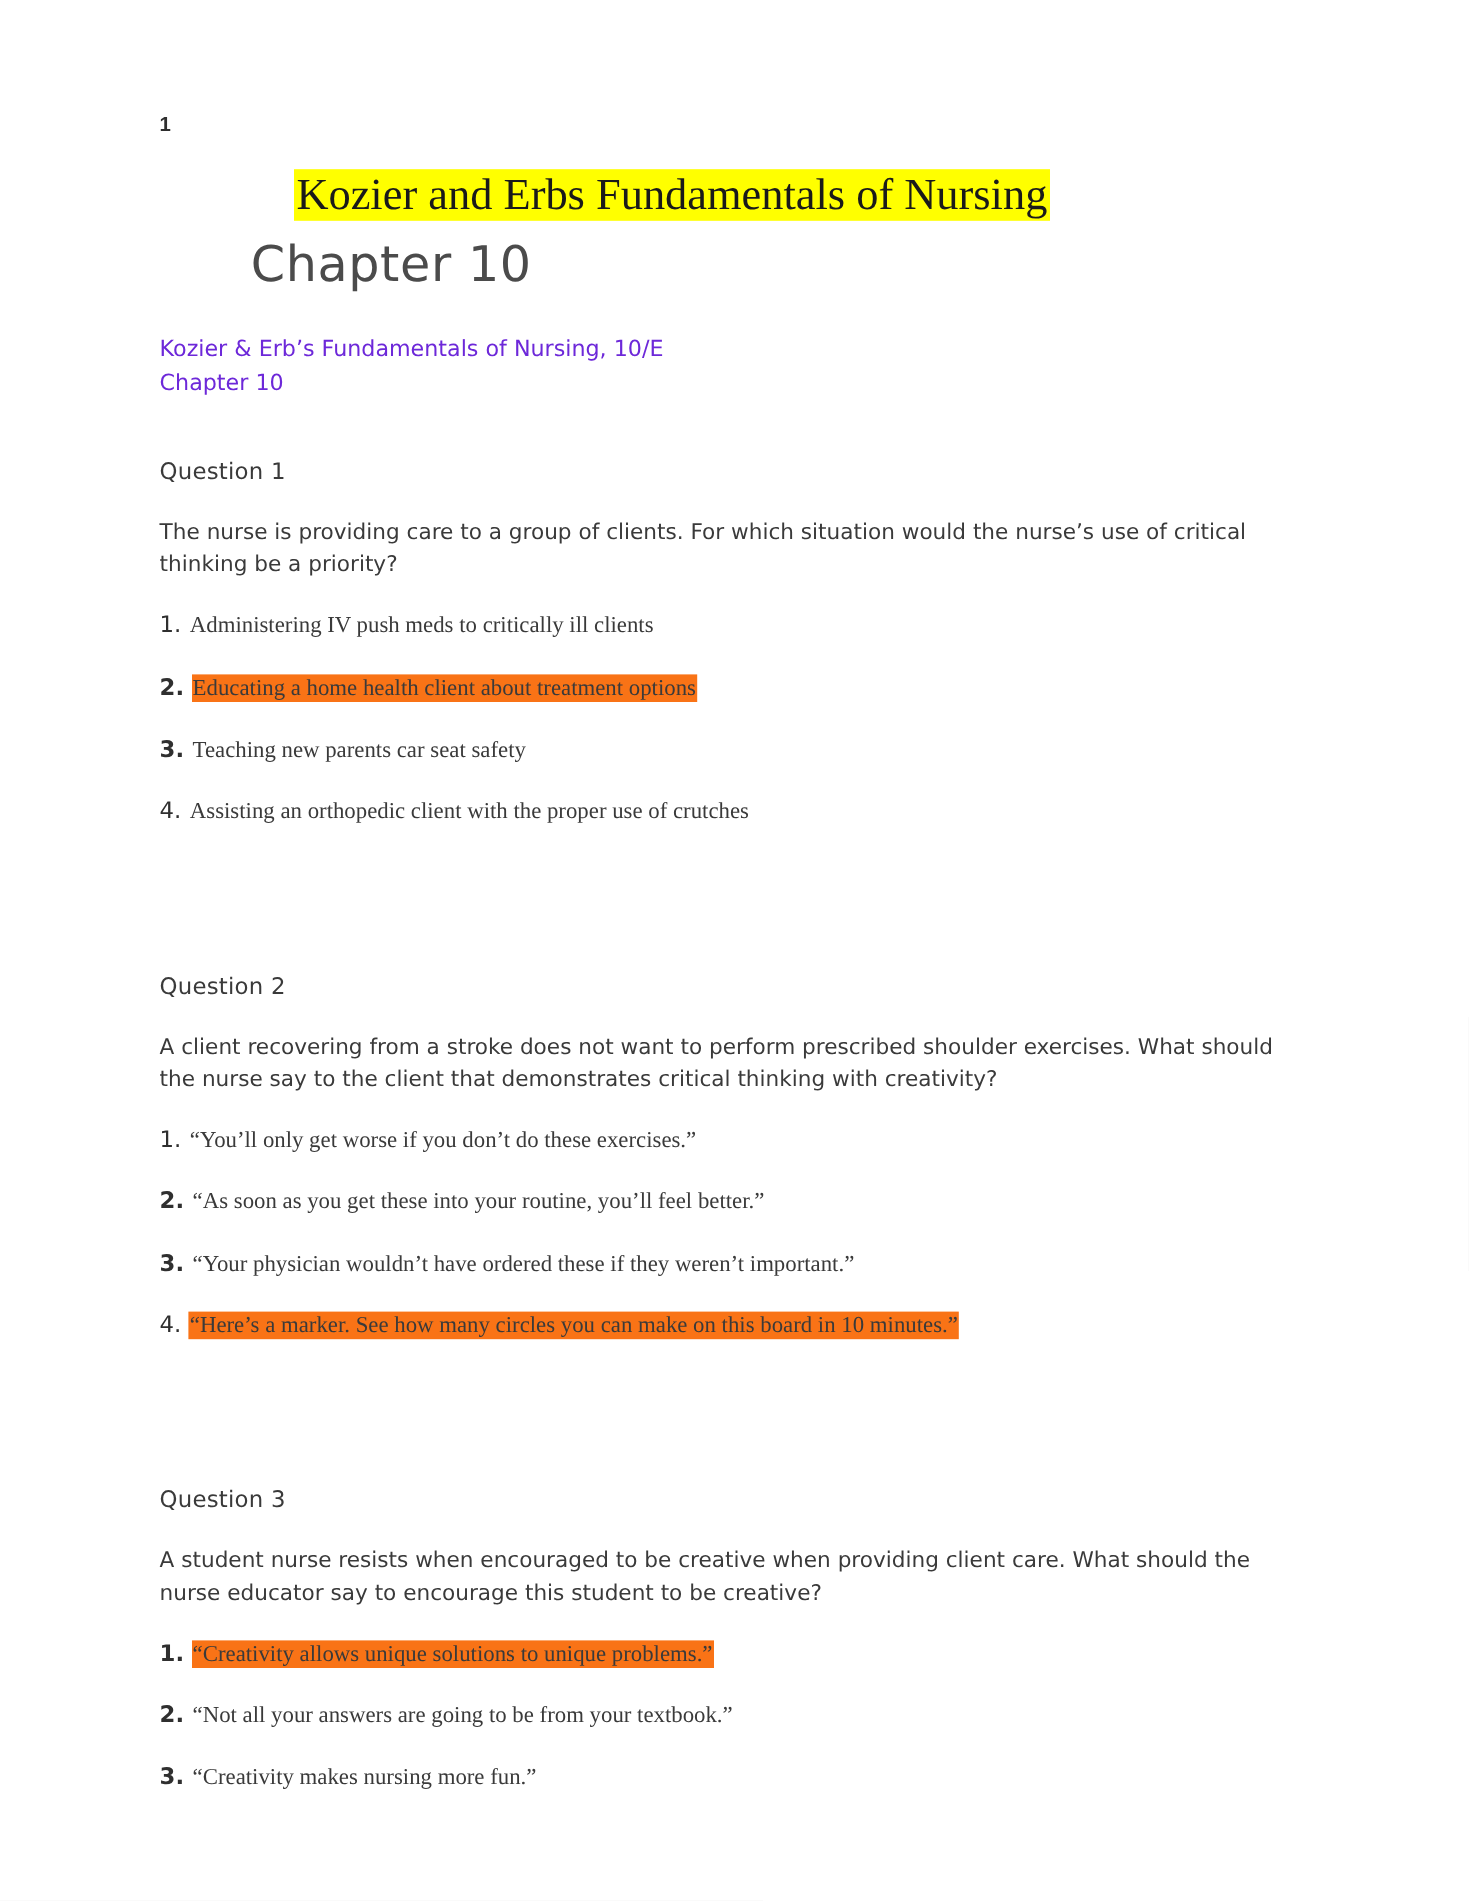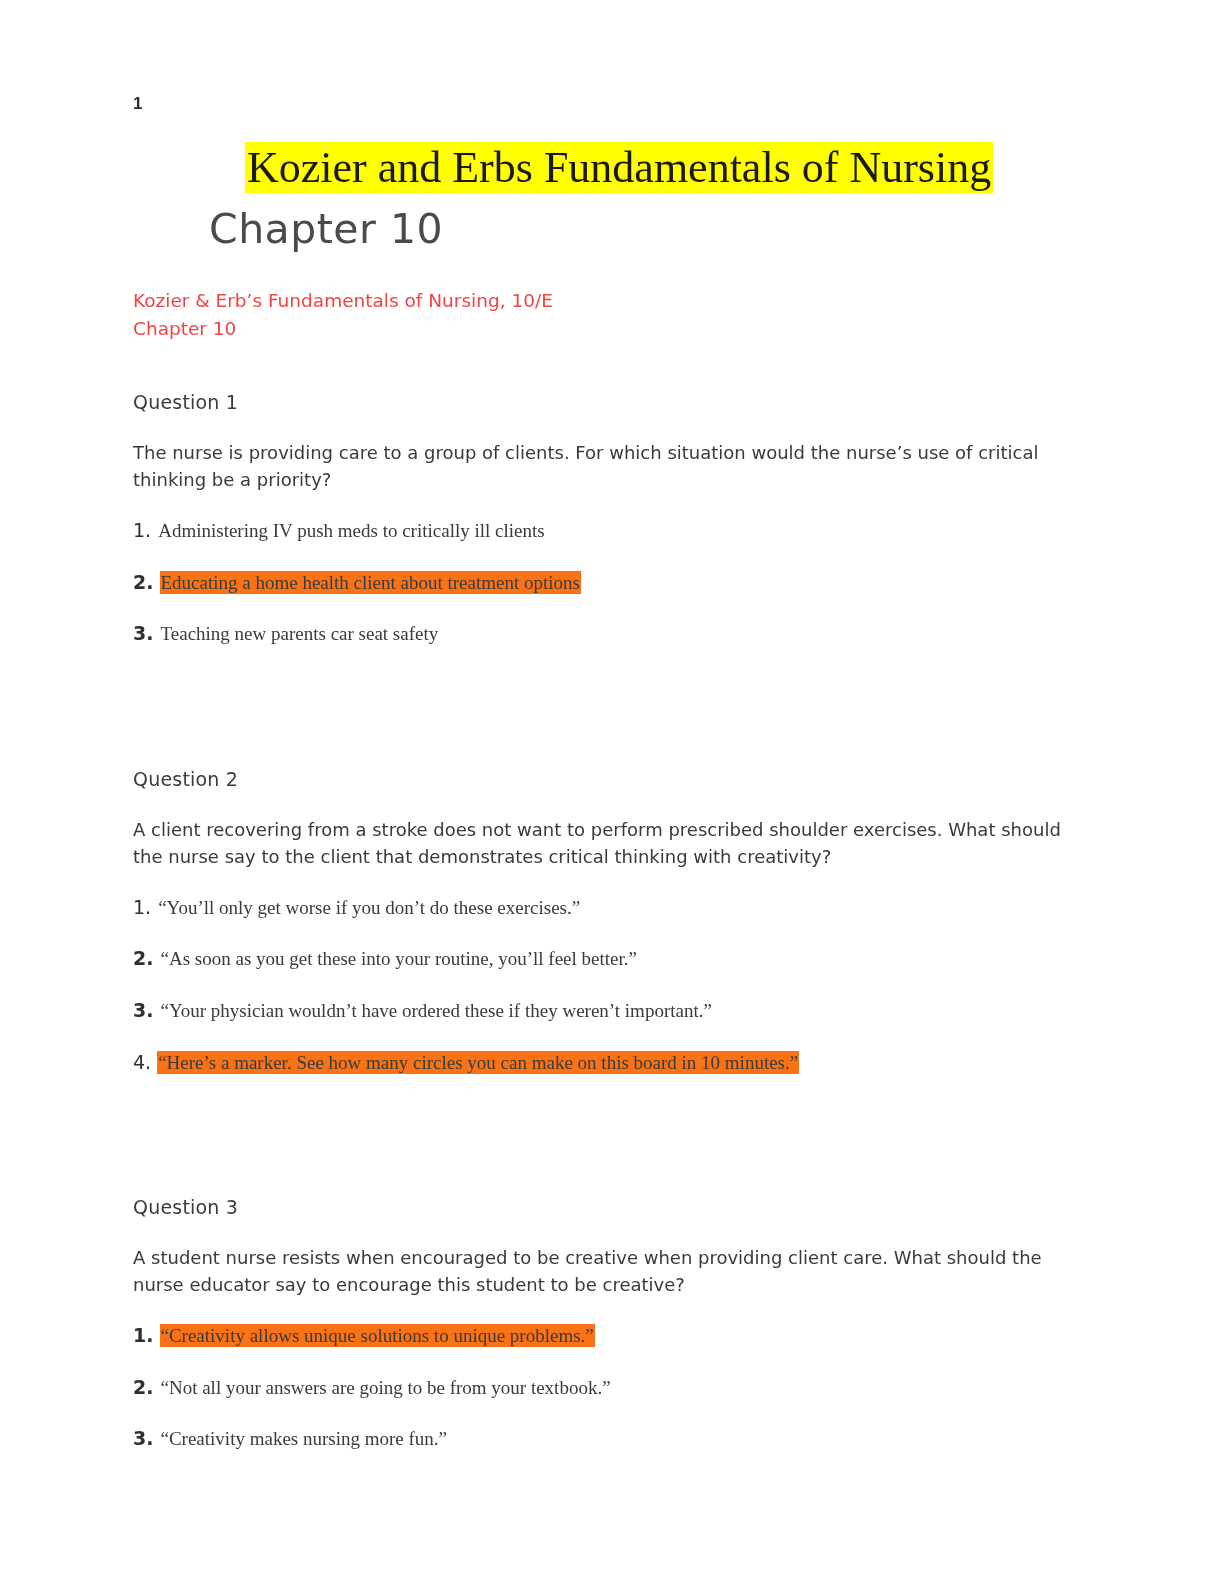--- a/index.html
+++ b/index.html
@@ -31,40 +31,40 @@
     color: #2e2e2e;
     line-height: 1;
     margin: 0 0 28px 0;
   }
   .title-wrap {
     margin-left: 112px;
   }
   .doc-title {
     display: inline;
     font-family: "Liberation Serif", serif;
-    font-size: 44px;
+    font-size: 37px;
     line-height: 1.25;
     color: #1a1a1a;
     background: #ffff00;
     padding: 1px 2px;
     box-decoration-break: clone;
     -webkit-box-decoration-break: clone;
   }
   .chapter-heading {
     margin: 10px 0 0 76px;
     font-family: "DejaVu Sans", sans-serif;
     font-size: 41px;
     color: #4b4b4b;
     letter-spacing: 0.5px;
   }
   .meta {
     margin-top: 34px;
     font-size: 18.5px;
     line-height: 1.52;
-    color: #ef4444;
+    color: #6d28d9;
   }
   .q-block {
     margin-top: 48px;
   }
   .q-label {
     font-size: 19px;
     color: #3a3a3a;
     letter-spacing: 0.2px;
   }
   .q-stem {
@@ -128,20 +128,24 @@
           <span class="txt">Administering IV push meds to critically ill clients</span>
         </div>
         <div class="option hl">
           <span class="num">2.</span>
           <span class="txt">Educating a home health client about treatment options</span>
         </div>
         <div class="option">
           <span class="num">3.</span>
           <span class="txt">Teaching new parents car seat safety</span>
         </div>
+        <div class="option">
+          <span class="num plain">4.</span>
+          <span class="txt">Assisting an orthopedic client with the proper use of crutches</span>
+        </div>
       </div>
     </div>
 
     <div class="gap-big"></div>
 
     <div class="q-block">
       <div class="q-label">Question 2</div>
       <div class="q-stem">A client recovering from a stroke does not want to perform prescribed shoulder exercises. What should the nurse say to the client that demonstrates critical thinking with creativity?</div>
       <div class="options">
         <div class="option">

